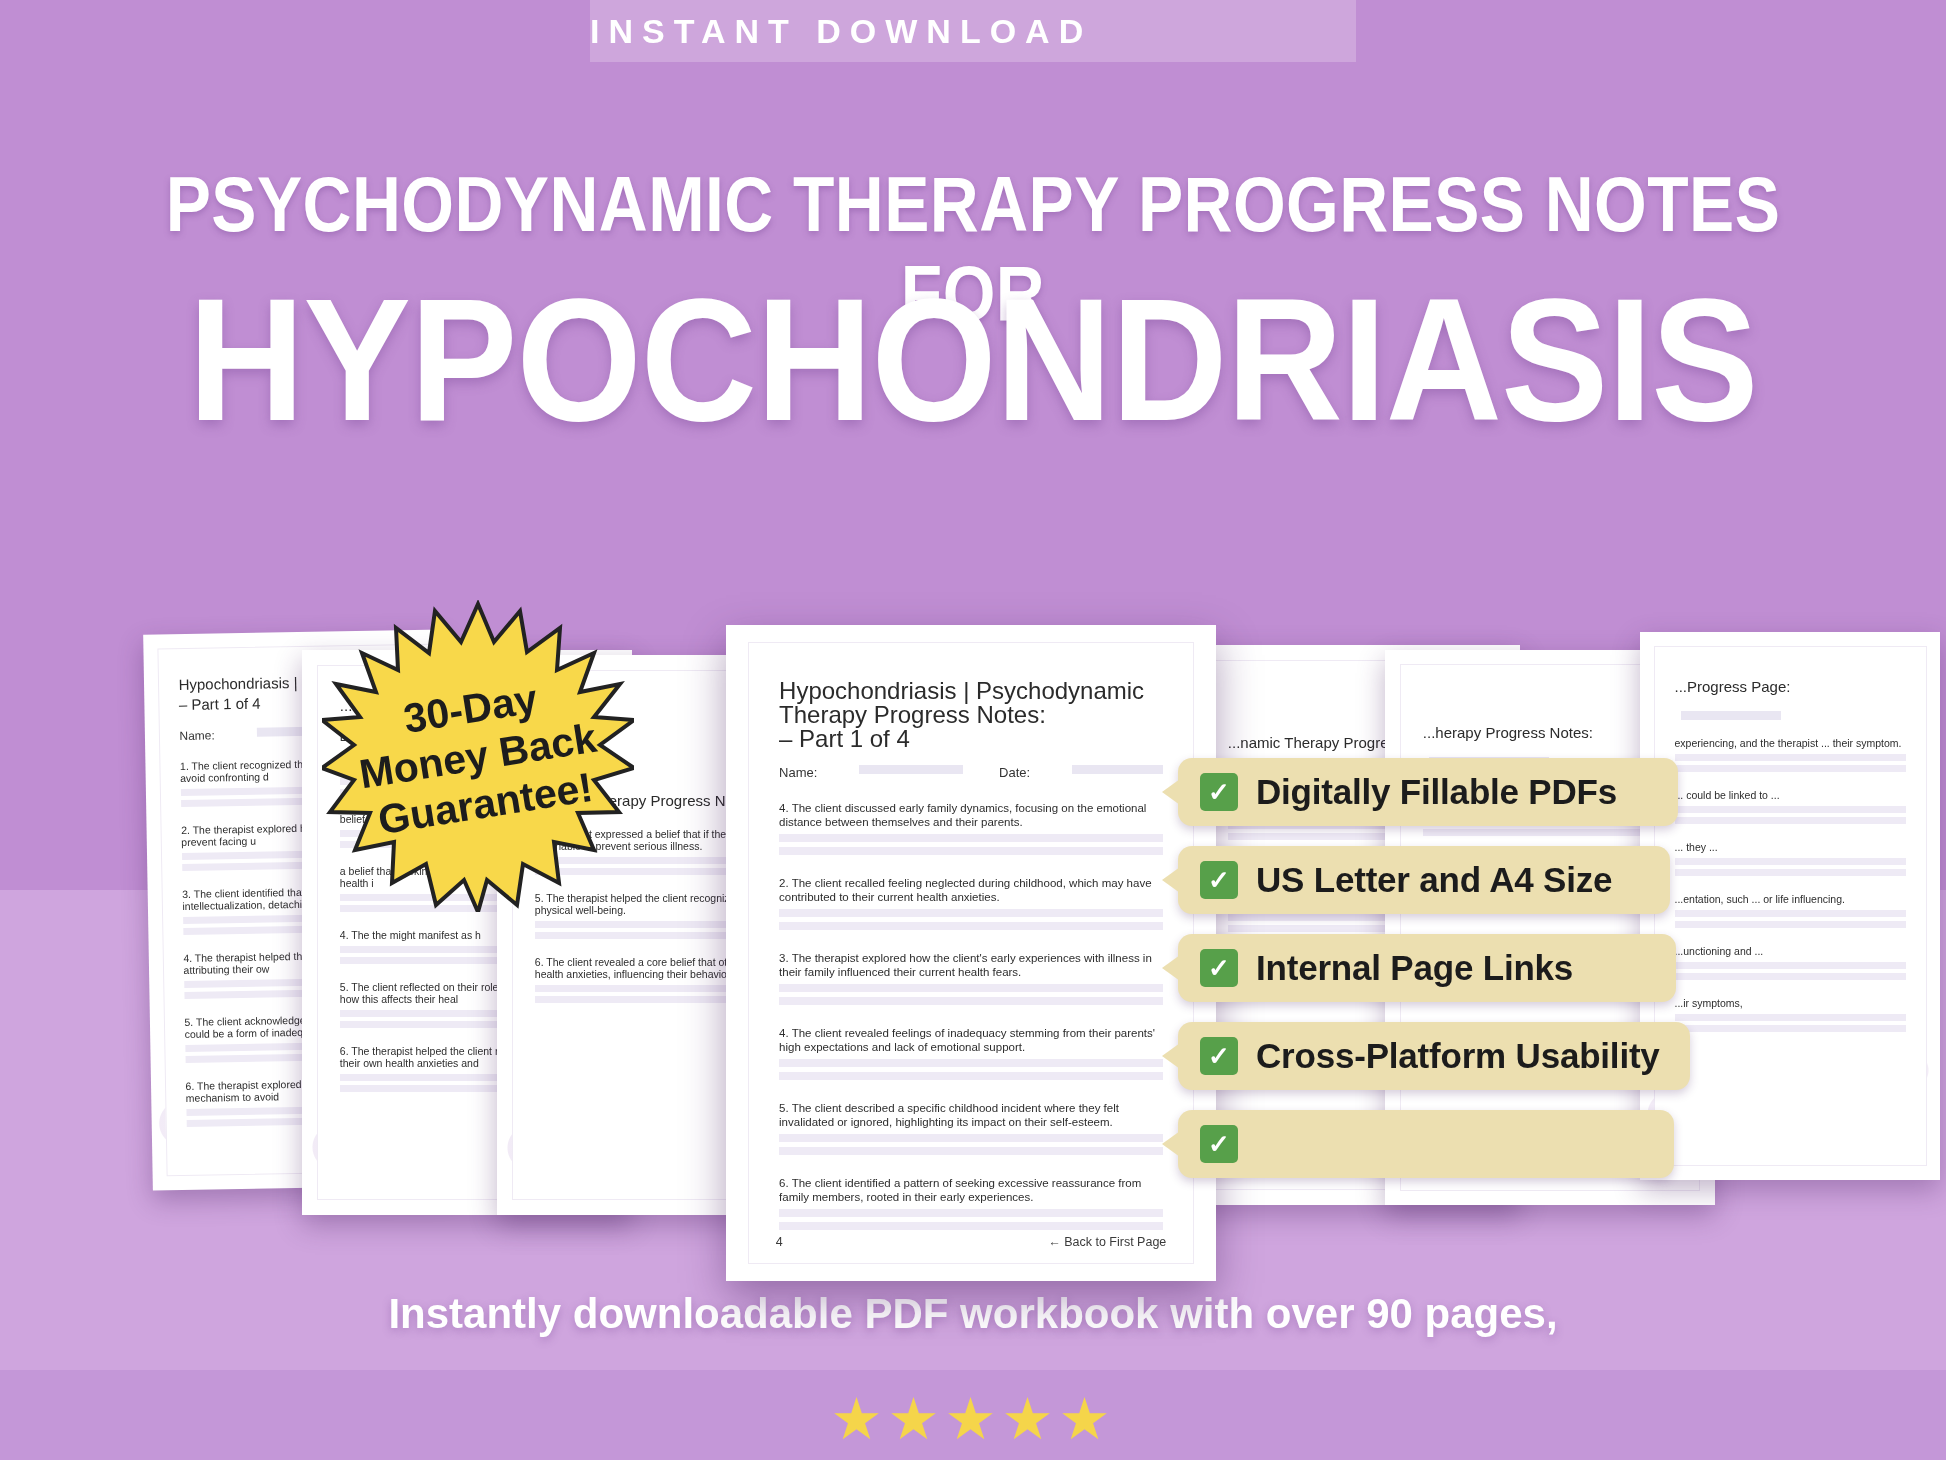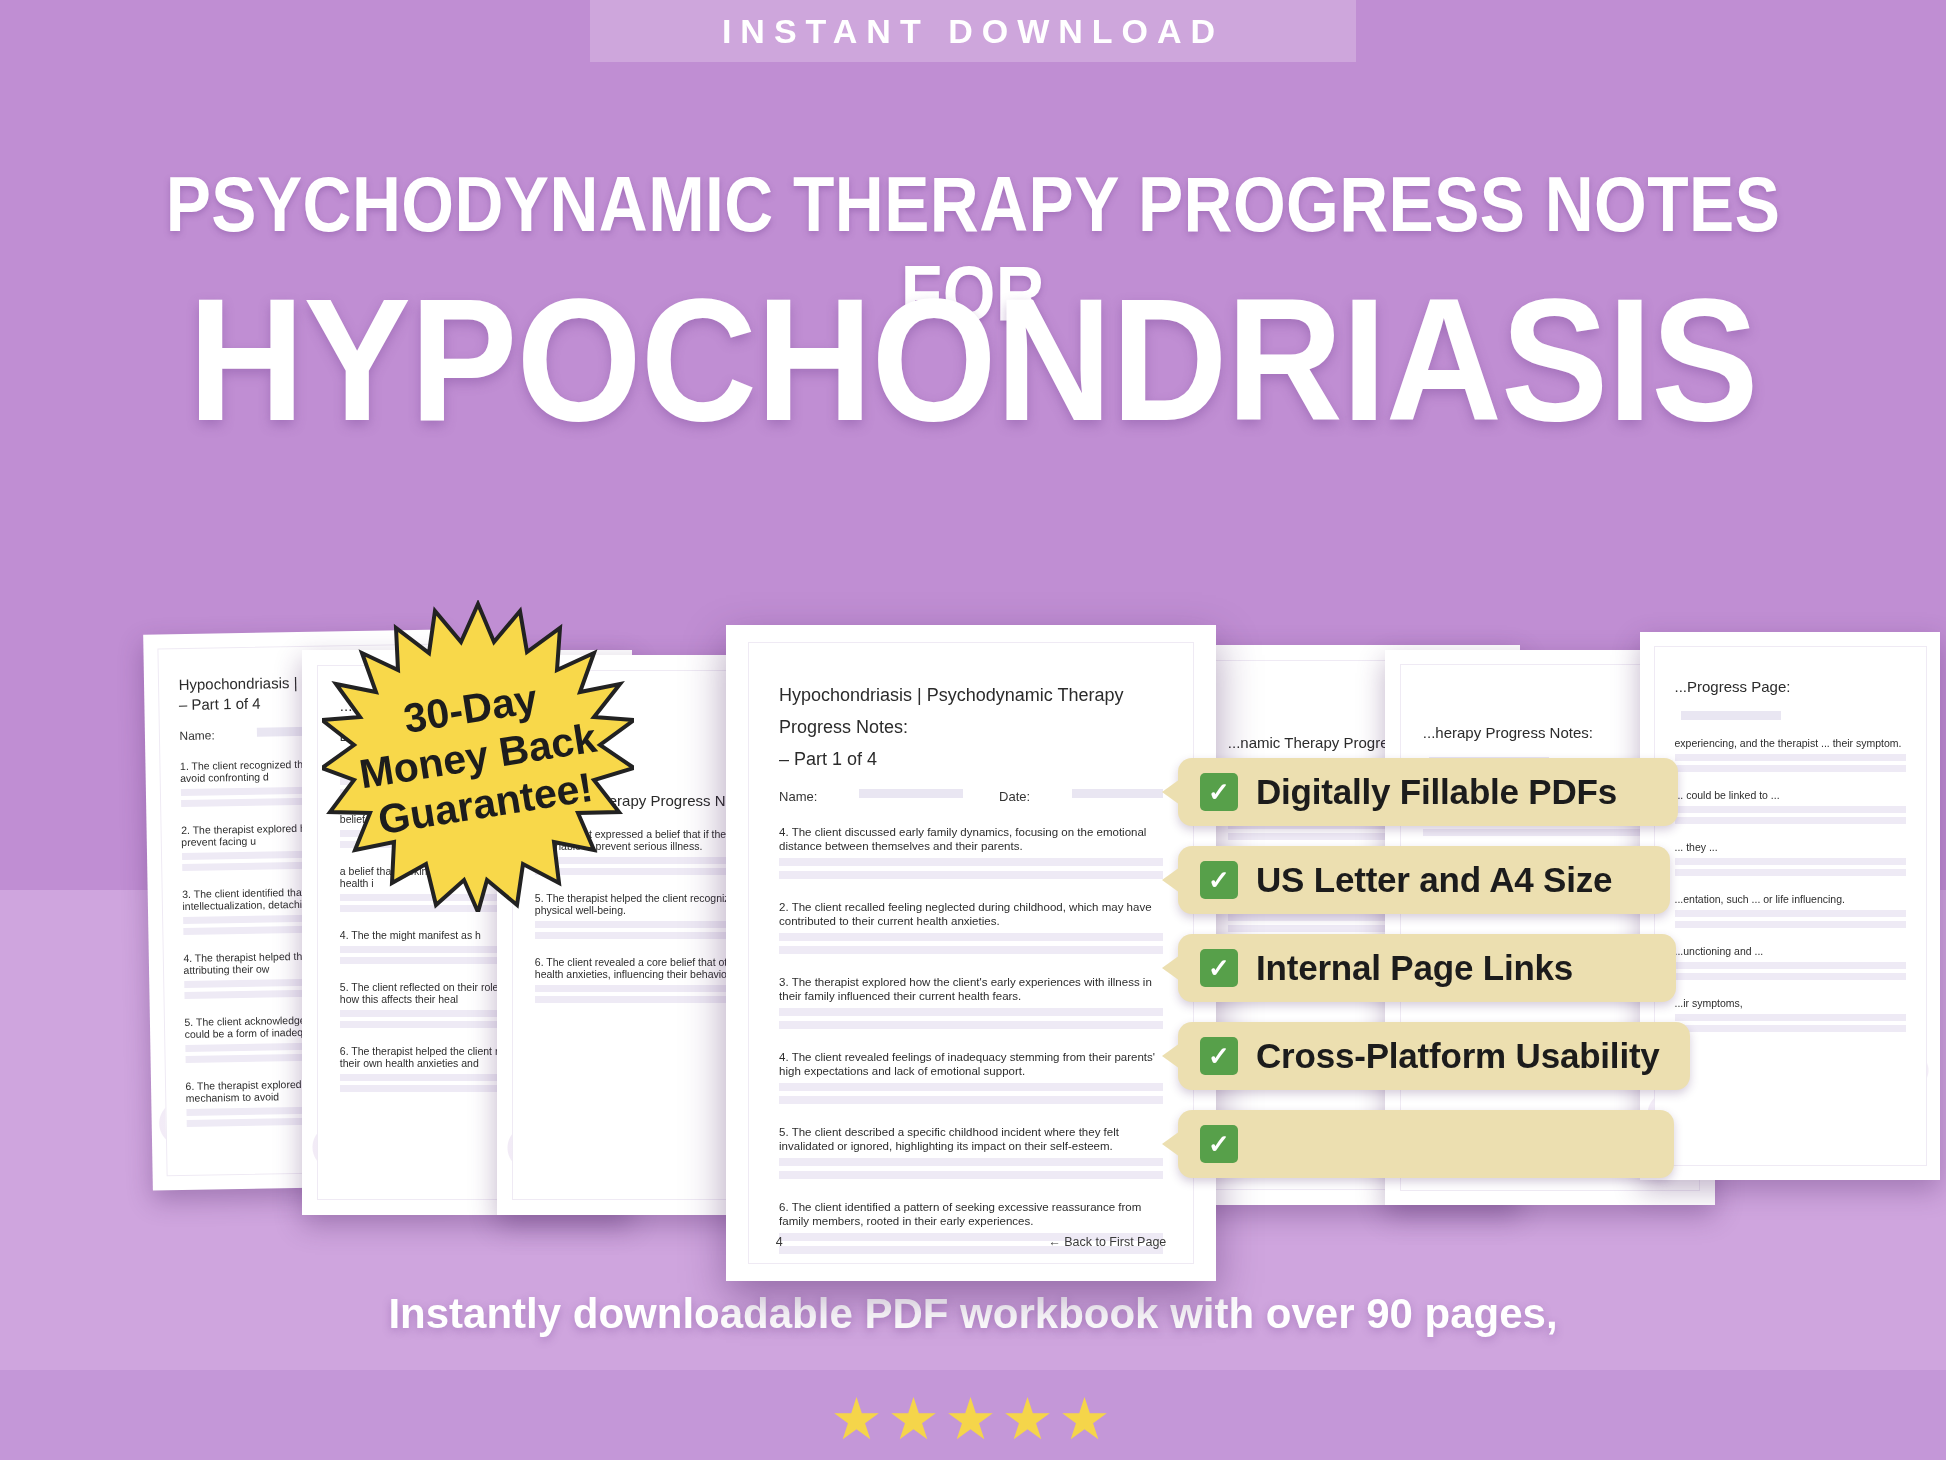--- a/index.html
+++ b/index.html
@@ -23,21 +23,21 @@
   }
   .bg-footer {
     position: absolute; left: 0; top: 1370px; width: 1946px; height: 90px;
     background: #c497d8;
   }
 
   
   .instant-banner {
     position: absolute; left: 590px; top: 0; width: 766px; height: 62px;
     background: rgba(255,255,255,0.22);
-    display: flex; align-items: center; justify-content: center;
+    display: flex; align-items: center; 
   }
   .instant-banner span {
     color: #ffffff;
     font-size: 34px;
     font-weight: bold;
     letter-spacing: 9px;
     font-family: "Liberation Sans", sans-serif;
   }
 
   
@@ -130,21 +130,21 @@
   #page-2 { left: 302px;  top: 650px;  width: 330px; height: 565px; }
   #page-3 { left: 497px;  top: 655px;  width: 330px; height: 560px; }
   #page-5 { left: 1190px; top: 645px;  width: 330px; height: 560px; }
   #page-6 { left: 1385px; top: 650px;  width: 330px; height: 555px; }
   #page-7 { left: 1640px; top: 632px;  width: 300px; height: 548px; }
   #page-4 {
     left: 726px; top: 625px; width: 490px; height: 656px;
     box-shadow: 0 16px 40px rgba(60,20,85,0.40);
     z-index: 6;
   }
-  #page-4 .pg-title { font-size: 18px; line-height: 32px; }
+  #page-4 .pg-title { font-size: 24px; line-height: 24px; }
   #page-4 .pg-meta { font-size: 13px; }
   #page-4 .note { font-size: 11.5px; line-height: 13.5px; margin-top: 22px; }
   #page-4 .note .lines div { height: 8px; margin-bottom: 5px; }
   #page-4 .pg-footer { font-size: 12.5px; }
 
   
   .badge {
     position: absolute;
     left: 322px; top: 600px;
     width: 312px; height: 312px;

